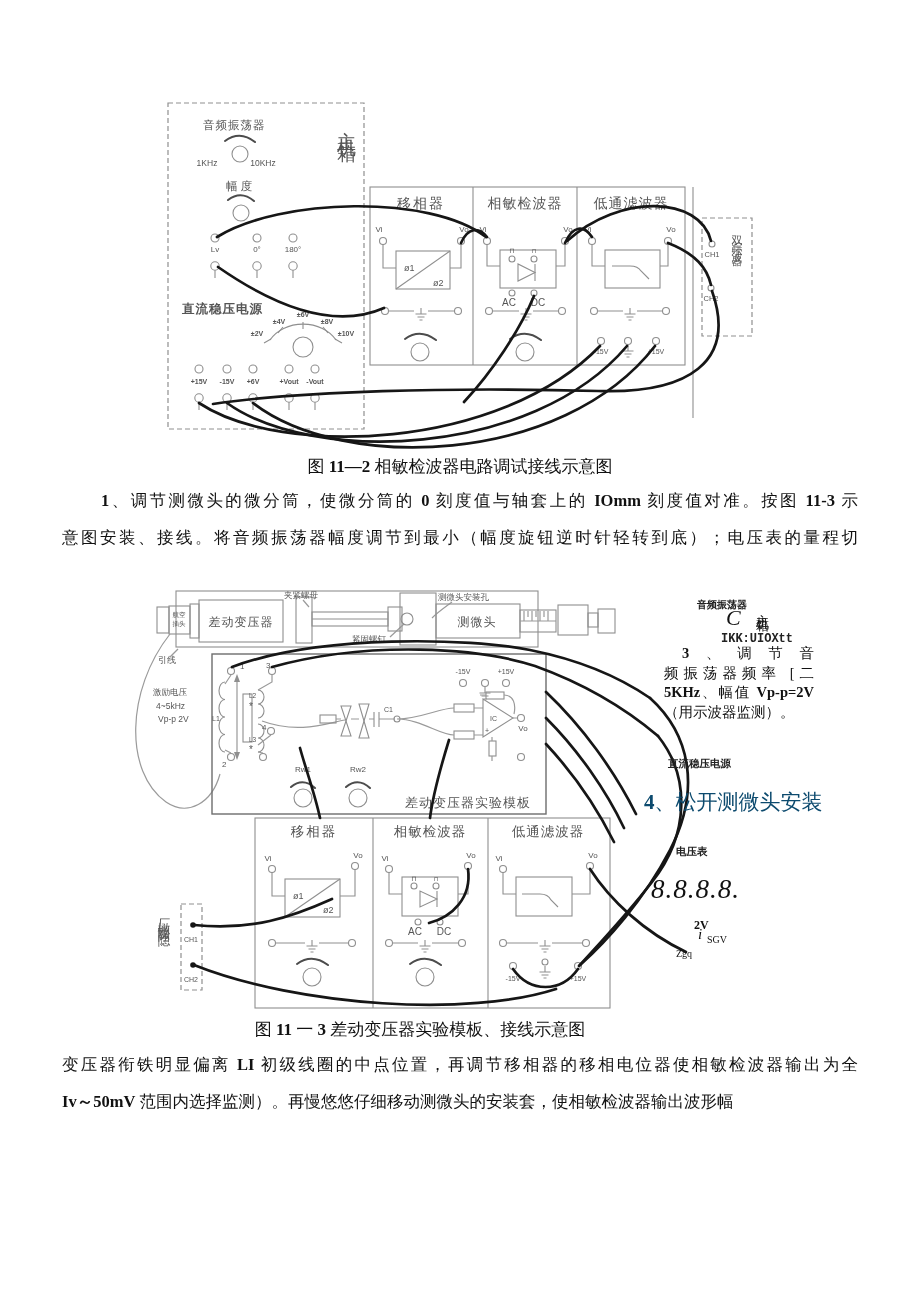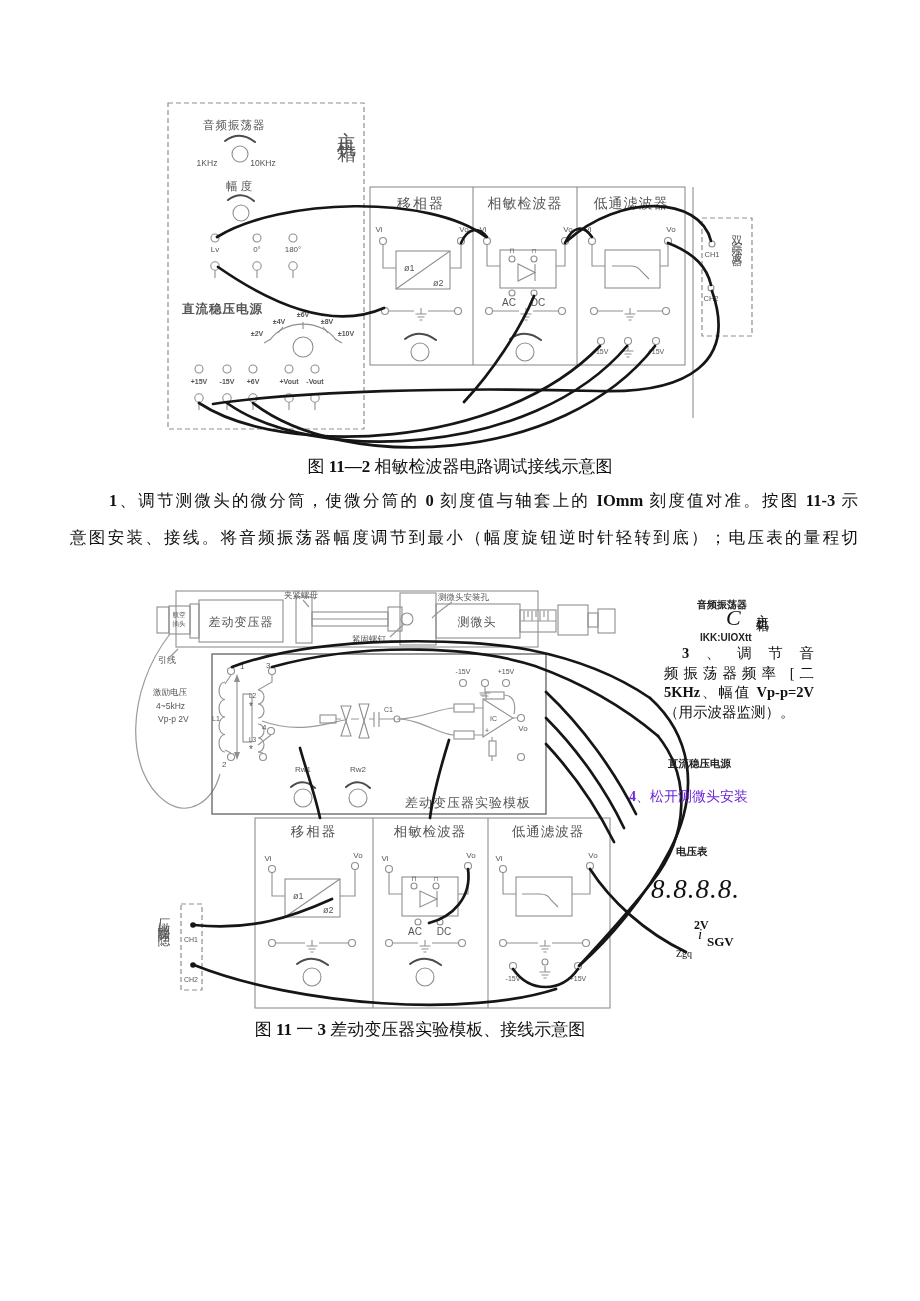--- a/index.html
+++ b/index.html
@@ -11,21 +11,21 @@
   .ln{stroke:#8f8f8f;fill:none;stroke-width:1.1;}
   .lnb{stroke:#6d6d6d;fill:none;stroke-width:1.4;}
   .dsh{stroke:#8f8f8f;fill:none;stroke-width:1.2;stroke-dasharray:5 3;}
   .w{stroke:#161616;stroke-width:2.7;fill:none;stroke-linecap:round;}
   .tw{stroke:#9a9a9a;stroke-width:1.2;fill:none;}
   .kn{stroke:#4c4c4c;stroke-width:2.1;fill:none;stroke-linecap:round;}
   .vtx{writing-mode:vertical-rl;text-orientation:upright;}
   .cap{position:absolute;text-align:center;font-size:17px;color:#111;}
   .para{position:absolute;width:796px;font-size:16.5px;color:#111;}
   .tl{height:37px;line-height:37px;white-space:nowrap;}
-  .tlj{white-space:normal;text-align:justify;text-align-last:justify;margin-left:8px;}
+  .tlj{white-space:normal;text-align:justify;text-align-last:justify;}
   .ind{text-indent:39px;}
   .sbl{position:absolute;white-space:nowrap;}
   .s3{position:absolute;left:664px;top:644px;width:150px;font-size:14.5px;color:#111;}
   .s3 .ln3{height:19.5px;line-height:19.5px;}
   .s3 .j3{text-align:justify;text-align-last:justify;}
   .bold{font-weight:bold;}
 </style>
 </head>
 <body>
 
@@ -373,41 +373,43 @@
     <path class="w" d="M194,965 C300,1007 470,1017 556,989"></path>
     <path class="w" d="M320,818 C315,794 306,770 300,748"></path>
     <path class="w" d="M430,818 C433,794 441,766 449,740"></path>
     <path class="w" d="M468,869 C472,898 452,917 429,923"></path>
     <path class="w" d="M590,869 C610,900 644,932 686,952"></path>
   </g>
 </svg>
 
 <div class="sbl" style="left:697px;top:598px;font-size:10px;font-weight:bold;font-family:'Liberation Sans',sans-serif;color:#222">音频振荡器</div>
 <div class="sbl" style="left:726px;top:605px;font-size:22px;font-style:italic;color:#111">C</div>
-<div class="sbl" style="left:700px;top:632px;font-size:10px;font-weight:bold;font-family:Liberation Sans, sans-serif;color:#222">IKK:UIOXtt</div>
+<div class="sbl" style="left:721px;top:632px;font-size:12px;font-weight:bold;font-family:Liberation Mono, monospace;color:#222">IKK:UIOXtt</div>
 <div class="sbl" style="left:753px;top:603px;font-size:13px;writing-mode:vertical-rl;text-orientation:upright;letter-spacing:3px;color:#111">主机箱</div>
 
 <div class="s3">
   <div class="ln3 j3" style="text-indent:18px"><span class="bold">3</span><span>、调节音</span></div>
   <div class="ln3 j3"><span>频振荡器频率 [二</span></div>
   <div class="ln3 j3"><span class="bold">5KHz</span><span>、幅值 </span><span class="bold">Vp-p=2V</span></div>
   <div class="ln3"><span>（用示波器监测）。</span></div>
 </div>
 
 <div class="sbl" style="left:668px;top:757px;font-size:10.5px;font-weight:bold;font-family:'Liberation Sans',sans-serif;color:#222">直流稳压电源</div>
 
-<div class="sbl" style="left:629px;top:788px;font-size:14px;color:#6d28d9"><span class="bold">4</span><span>、松开测微头安装</span></div>
+<div class="sbl" style="left:644px;top:788px;font-size:21px;color:#0c4a6e"><span class="bold">4</span><span>、松开测微头安装</span></div>
 
 <div class="sbl" style="left:676px;top:845px;font-size:10.5px;font-weight:bold;font-family:'Liberation Sans',sans-serif;color:#222">电压表</div>
 
 <div class="sbl" style="left:651px;top:874px;font-size:27px;font-style:italic;letter-spacing:1px;color:#111">8.8.8.8.</div>
 
 <div class="sbl" style="left:672px;top:916px;width:60px;height:32px">
   <span class="abs" style="left:22px;top:2px;font-size:12px;font-weight:bold;color:#111">2V</span>
   <span class="abs" style="left:4px;top:32px;font-size:10px;color:#111">Zgq</span>
   <span class="abs" style="left:26px;top:10px;font-size:15px;font-style:italic;color:#111">i</span>
-  <span class="abs" style="left:35px;top:18px;font-size:13px;font-weight:bold;color:#111">SGV</span>
+  <span class="abs" style="left:35px;top:18px;font-size:10px;font-weight:normal;color:#111">SGV</span>
 </div>
 
 <div class="cap" style="left:30px;top:1018px;width:780px"><span>图 </span><span class="bold">11</span><span> 一 </span><span class="bold">3</span><span> 差动变压器实验模板、接线示意图</span></div>
 
 <div class="para" style="left:62px;top:1046px">
+  <div class="tl tlj"><span>变压器衔铁明显偏离 </span><span class="bold">LI</span><span> 初级线圈的中点位置，再调节移相器的移相电位器使相敏检波器输出为全</span></div>
+  <div class="tl"><span class="bold">Iv～50mV</span><span> 范围内选择监测）。再慢悠悠仔细移动测微头的安装套，使相敏检波器输出波形幅</span></div>
 </div>
 
 </body></html>

